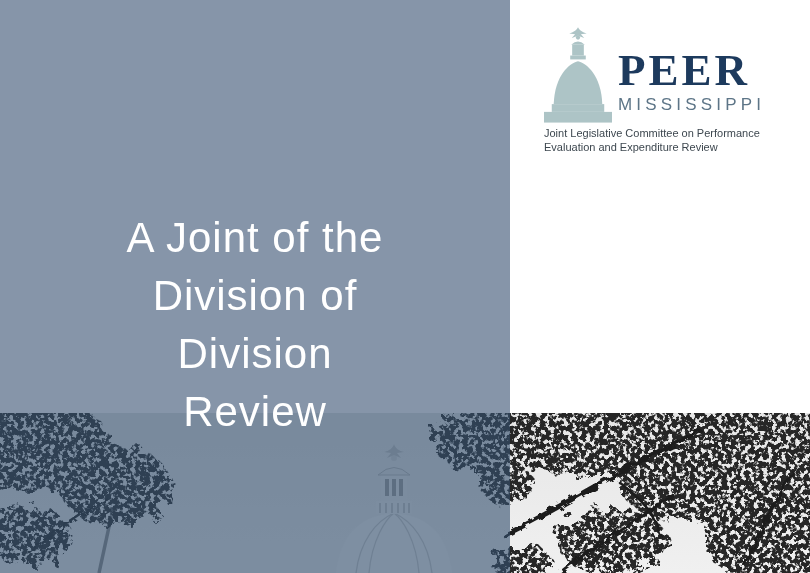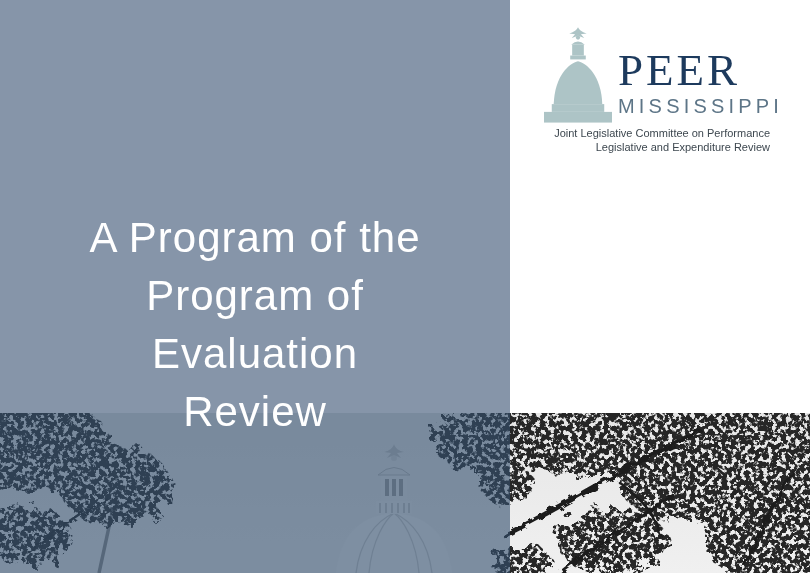--- a/index.html
+++ b/index.html
@@ -19,26 +19,26 @@
     position:absolute;left:0;top:209px;width:510px;z-index:5;
     text-align:center;color:var(--title-text);
     font-size:42px;line-height:58px;font-weight:300;letter-spacing:1px;
   }
   
   .logo{position:absolute;left:544px;top:24px;width:226px;z-index:4;}
   .logo-row{display:flex;align-items:flex-start;}
   .logo-dome{width:68px;height:100px;flex:none;}
   .logo-texts{margin-left:6px;padding-top:26px;}
   .logo-peer{
-    font-family:"Liberation Serif",serif;font-weight:400;
+    font-family:"Liberation Serif",serif;font-weight:700;
     font-size:45px;line-height:40px;letter-spacing:3px;color:var(--peer-navy);
   }
-  .logo-ms{font-size:20px;letter-spacing:4.2px;color:var(--mississippi-slate);margin-top:5px;white-space:nowrap;text-align:right;}
+  .logo-ms{font-size:17px;letter-spacing:4.2px;color:var(--mississippi-slate);margin-top:5px;white-space:nowrap;text-align:right;}
   .logo-tagline{
-    margin-top:3px;text-align:right;font-size:11px;line-height:13.5px;
+    margin-top:3px;text-align:left;font-size:11px;line-height:13.5px;
     color:var(--tagline-gray);font-weight:500;
   }
 </style>
 </head>
 <body>
 
 <div class="photo-strip">
   <svg viewBox="0 0 810 160" preserveAspectRatio="none" aria-hidden="true">
     <defs>
       <linearGradient id="sky" x1="0" y1="0" x2="0" y2="1">
@@ -111,23 +111,23 @@
       <path d="M30,140 C55,120 80,100 110,85" stroke-width="2.5"></path>
     </g>
   </svg>
 </div>
 
 <div class="photo-overlay"></div>
 
 <div class="panel"></div>
 
 <div class="title">
-  <div>A Program of the</div>
-  <div>Program of</div>
-  <div>Evaluation</div>
+  <div>A Joint of the</div>
+  <div>Division of</div>
+  <div>Division</div>
   <div>Review</div>
 </div>
 
 <div class="logo">
   <div class="logo-row">
     <svg class="logo-dome" viewBox="0 0 70 100" aria-hidden="true">
       <g fill="#adc4c6">
         <rect x="0" y="89" width="70" height="11"></rect>
         <rect x="8" y="81" width="54" height="8"></rect>
         <path d="M10,81 C11,52 26,39 35,37 C44,39 59,52 60,81 Z"></path>
@@ -138,15 +138,15 @@
         <path d="M35,2 c-1.2,3 -5,5.5 -9,6.2 l6,0.8 -3.4,4 6.4,-2.4 6.4,2.4 -3.4,-4 6,-0.8 c-4,-0.7 -7.8,-3.2 -9,-6.2 z"></path>
       </g>
     </svg>
     <div class="logo-texts">
       <div class="logo-peer">PEER</div>
       <div class="logo-ms">MISSISSIPPI</div>
     </div>
   </div>
   <div class="logo-tagline">
     <div>Joint Legislative Committee on Performance</div>
-    <div>Legislative and Expenditure Review</div>
+    <div>Evaluation and Expenditure Review</div>
   </div>
 </div>
 
 </body></html>

